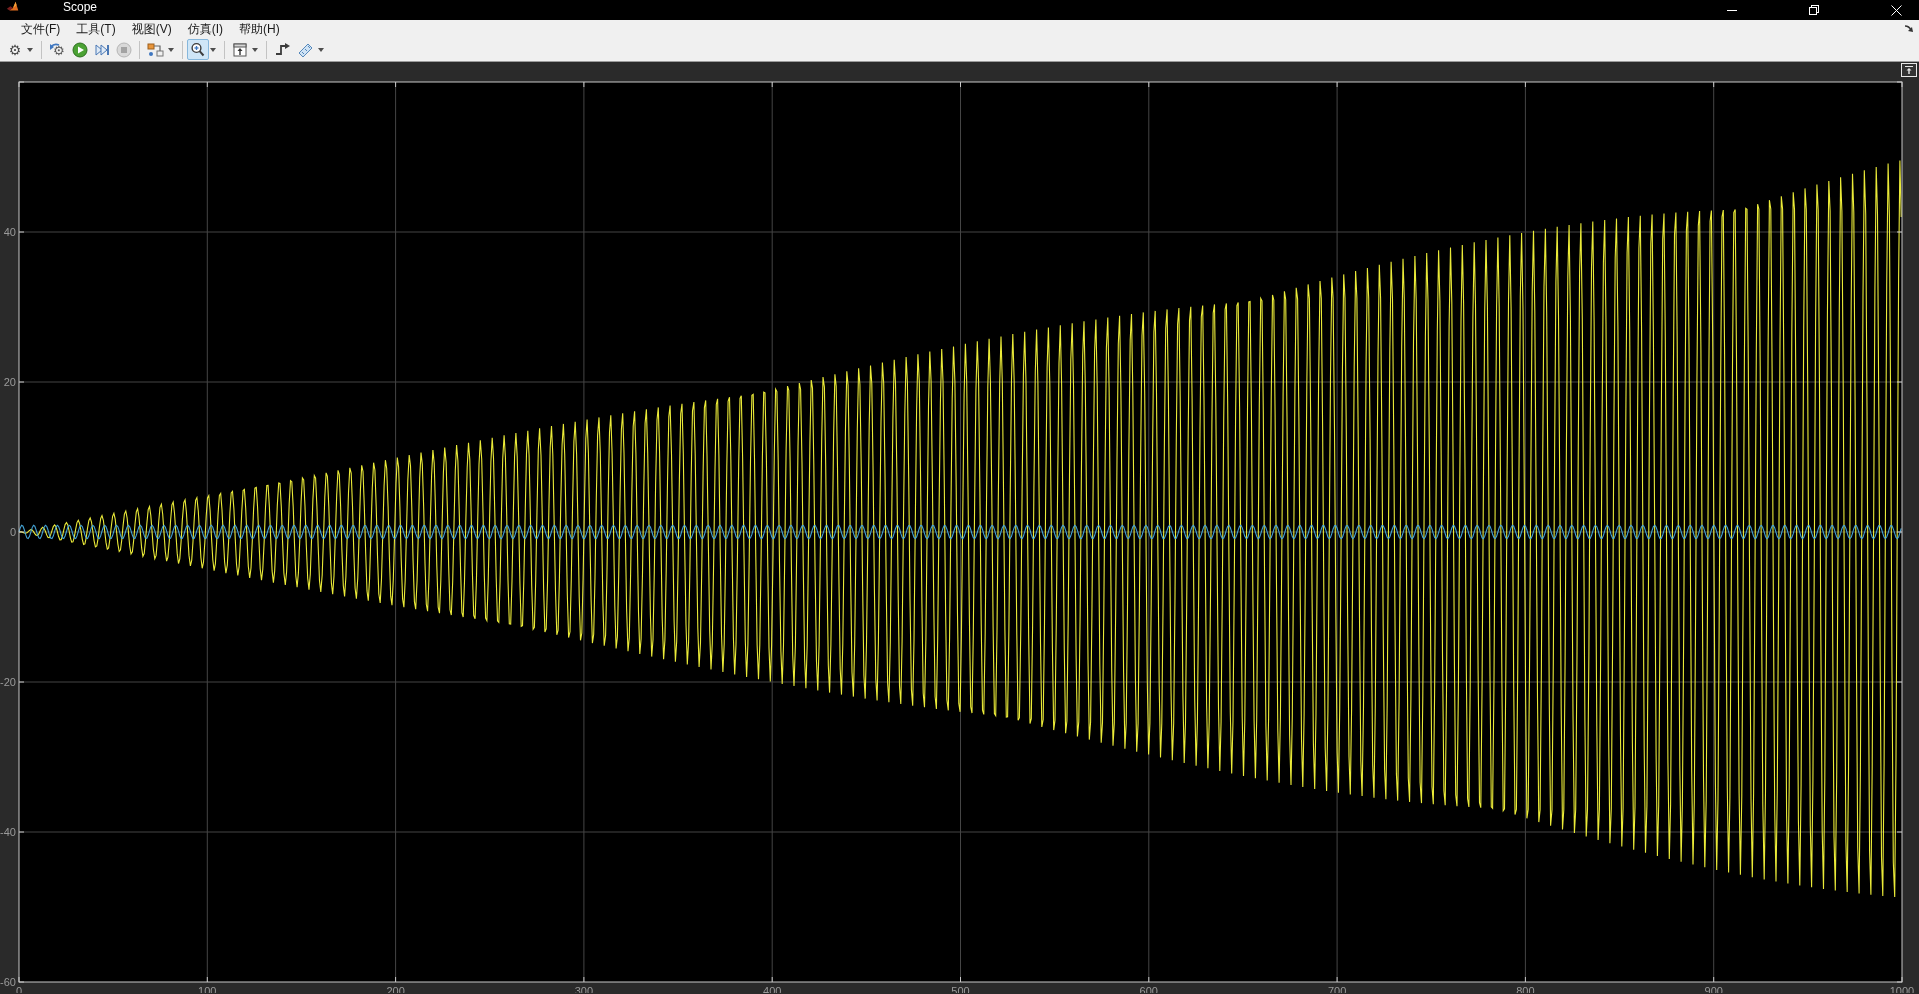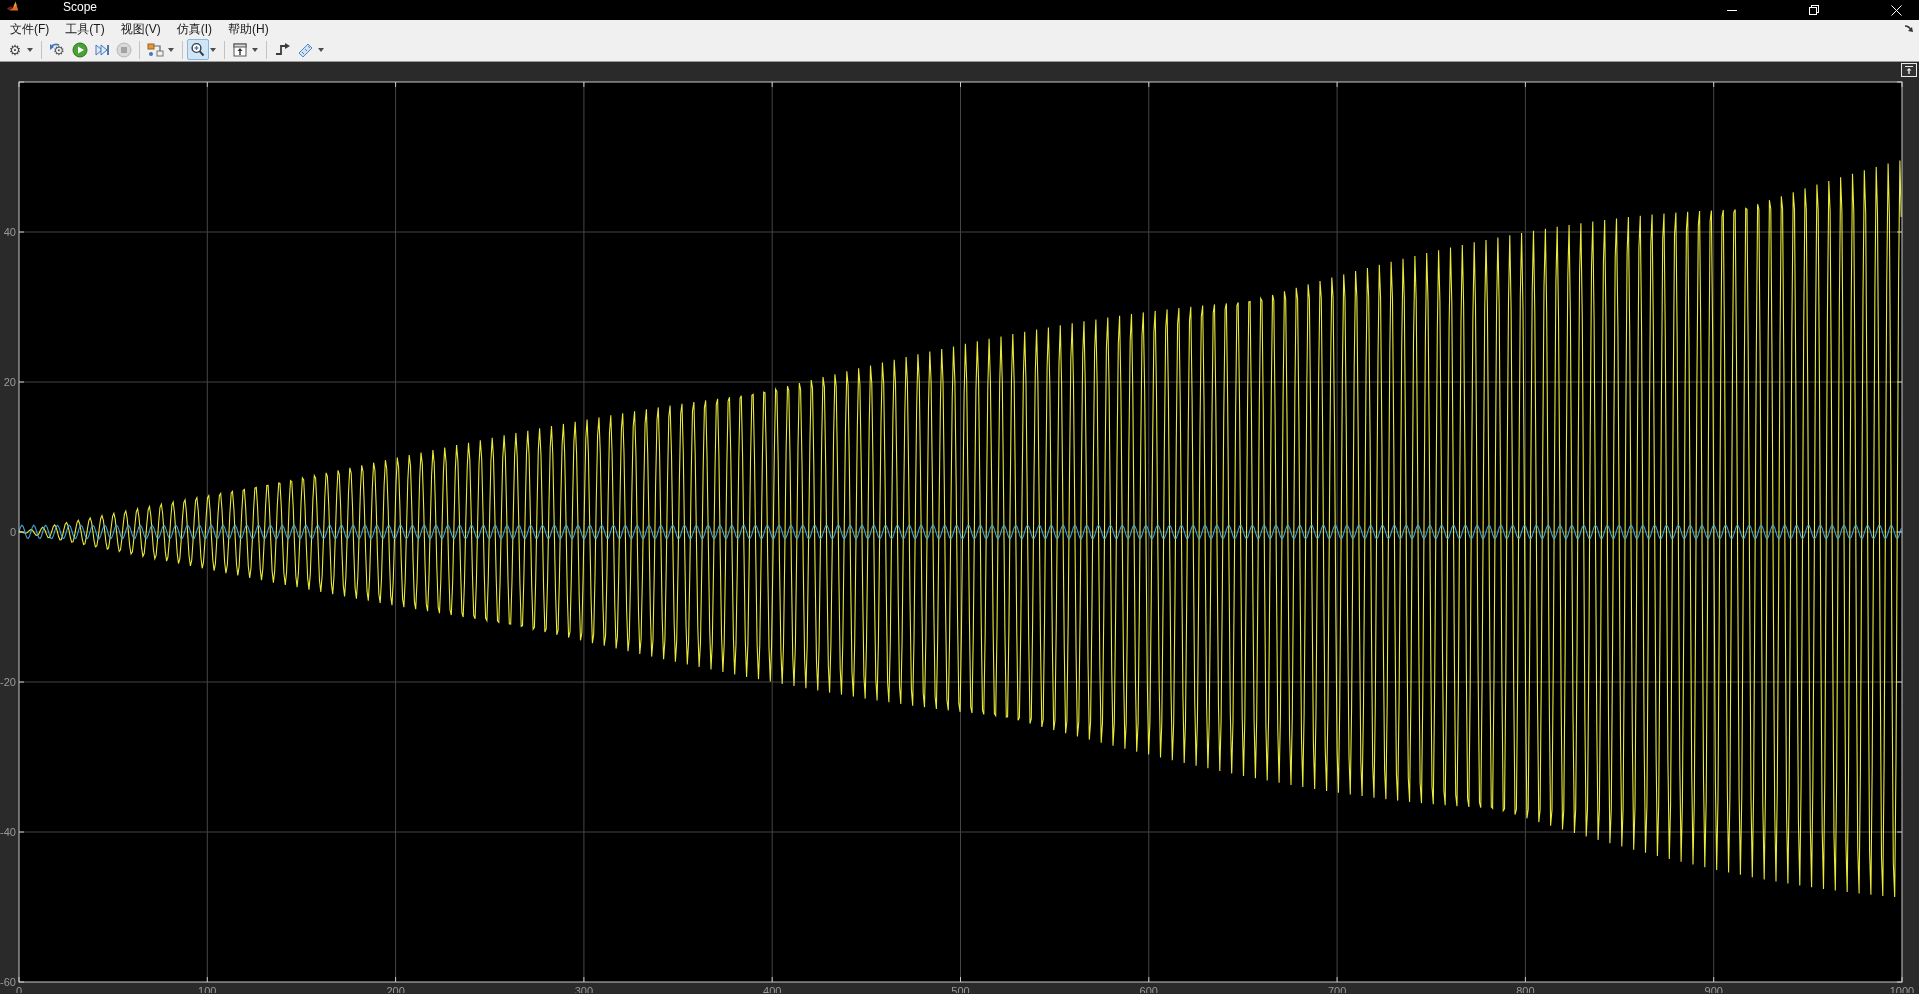--- a/index.html
+++ b/index.html
@@ -8,21 +8,21 @@
 
   
   .titlebar { height:20px; background:#000; display:flex; flex:0 0 auto;gap:36px; }
   .titlebar .app-icon { width:14px; height:14px; margin:0 7px 0 6px; }
   .titlebar .title { color:#fff; font-size:12px; }
   .titlebar .spacer { flex:1; }
   .win-btn { width:46px; height:20px; display:flex; align-items:center; justify-content:center; cursor:default; }
   .win-btn svg { display:block; }
 
   
-  .menubar { height:18px; background:#f0f0f0; display:flex; align-items:center; padding-left:2px; flex:0 0 auto; position:relative; }
+  .menubar { height:18px; background:#f0f0f0; display:flex; align-items:center; padding-left:13px; flex:0 0 auto; position:relative; }
   .menu-item { font-size:12px; color:#1a1a1a; padding:1px 8px; height:18px; display:flex; align-items:center; }
   .dock-arrow { position:absolute; right:4px; top:2px; width:12px; height:12px; }
 
   
   .toolbar { height:24px; background:#f0f0f0; border-bottom:1px solid #9b9b9b; display:flex; align-items:center; padding-left:4px; flex:0 0 auto; }
   .tb-btn { height:21px; min-width:22px; padding:0 2px; display:flex; align-items:center; justify-content:center; border:1px solid transparent; border-radius:2px; }
   .tb-btn.selected { background:#cfe6f7; border-color:#86b7dc; }
   .tb-arrow { width:0; height:0; border-left:3px solid transparent; border-right:3px solid transparent; border-top:4px solid #4e4e4e; margin:0 4px 0 1px; }
   .tb-sep { width:1px; height:18px; background:#c3c3c3; margin:0 4px; }
   .glyph { font-family:"DejaVu Sans", sans-serif; font-size:14px; color:#4a4a4a; line-height:1; }

